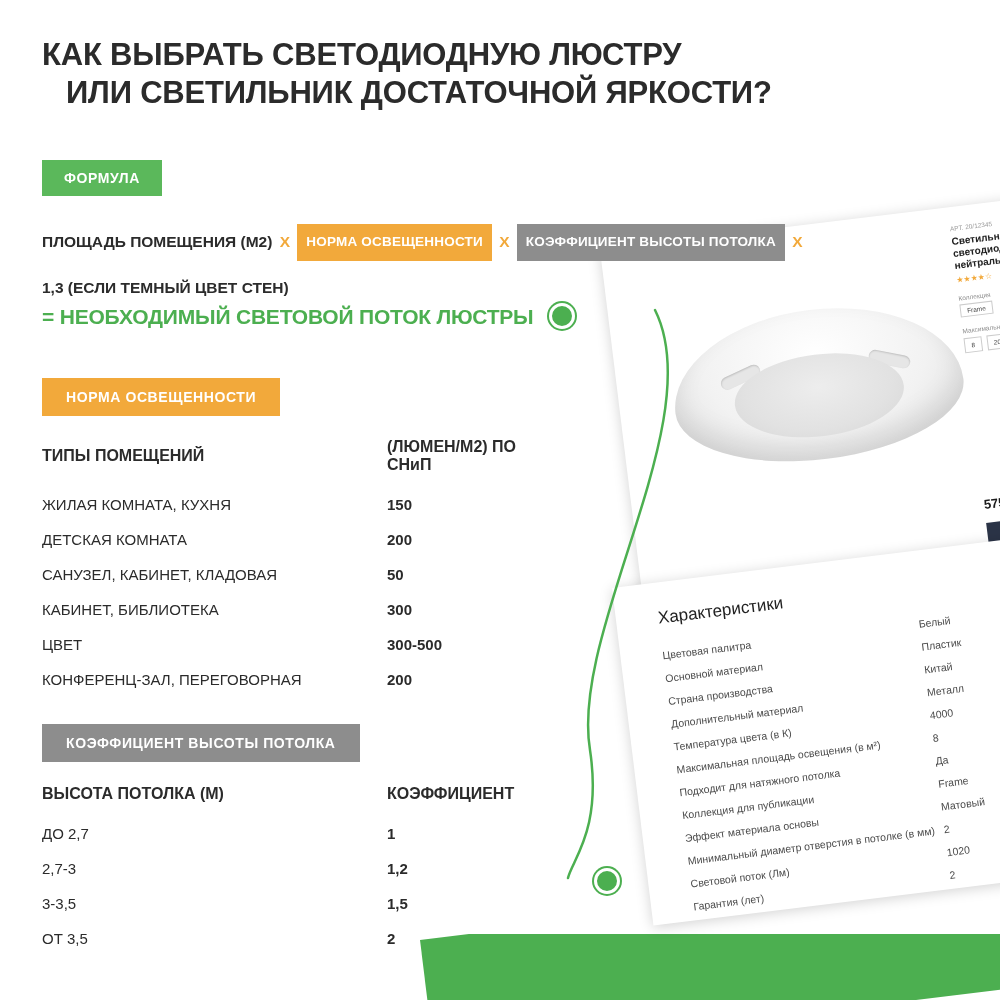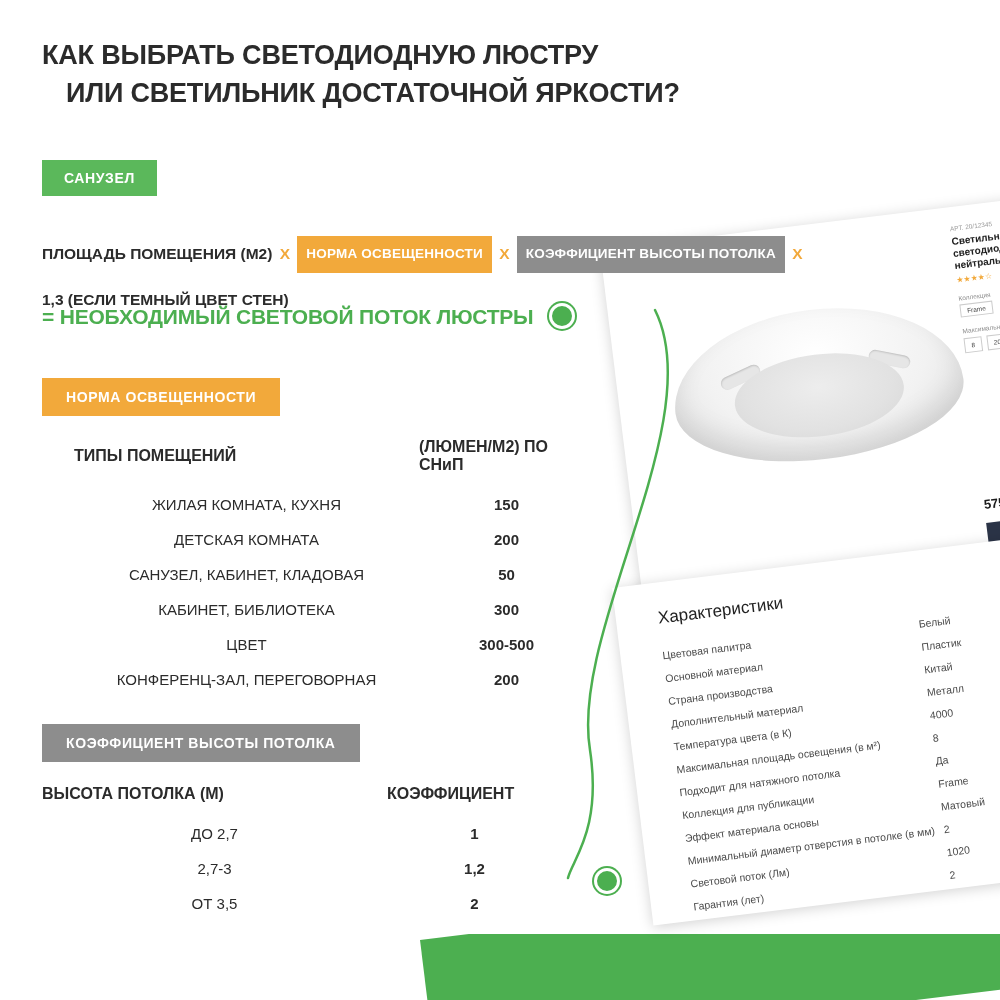--- a/index.html
+++ b/index.html
@@ -44,21 +44,21 @@
     width: 1000px;
     height: 1000px;
     z-index: 5;
   }
 
   .title {
     position: absolute;
     left: 42px;
     top: 36px;
     width: 820px;
-    font-size: 27px;
+    font-size: 31px;
     line-height: 38px;
     font-weight: bold;
     color: #2b2b2b;
     letter-spacing: -0.2px;
   }
   .title .l2 { display: block; margin-left: 24px; }
 
   .badge {
     display: inline-block;
     color: #ffffff;
@@ -70,21 +70,21 @@
     left: 42px;
     top: 160px;
     background: #5bb85b;
     font-size: 14px;
     padding: 10px 22px;
   }
 
   .formula {
     position: absolute;
     left: 42px;
-    top: 236px;
+    top: 224px;
     width: 940px;
     font-size: 15.5px;
     font-weight: bold;
     color: #2b2b2b;
     line-height: 30px;
   }
   .formula .chip {
     display: inline-block;
     color: #fff;
     font-size: 13.5px;
@@ -150,26 +150,26 @@
     font-size: 15px;
     color: #2b2b2b;
   }
   table.tbl th {
     text-align: left;
     font-weight: bold;
     font-size: 16px;
     padding: 0 0 22px 0;
   }
   table.tbl td {
-    text-align: center;
+    text-align: left;
     padding: 0 0 18px 0;
     vertical-align: top;
   }
   table.tbl td.val { font-weight: bold; }
-  .tbl-norm { left: 42px; top: 438px; width: 520px; margin-left: 32px; }
+  .tbl-norm { left: 42px; top: 438px; width: 520px; }
   .tbl-norm th.c1, .tbl-norm td.c1 { width: 345px; }
   .tbl-coef { left: 42px; top: 785px; width: 520px; }
   .tbl-coef th.c1, .tbl-coef td.c1 { width: 345px; margin-top: 32px; }
   .tbl-coef td { padding-bottom: 22px; }
 
   
   .connector {
     position: absolute;
     left: 560px;
     top: 300px;
@@ -347,21 +347,21 @@
   <div class="band"></div>
 </div>
 
 <div class="content">
 
   <div class="title">
     <span>КАК ВЫБРАТЬ СВЕТОДИОДНУЮ ЛЮСТРУ</span>
     <span class="l2">ИЛИ СВЕТИЛЬНИК ДОСТАТОЧНОЙ ЯРКОСТИ?</span>
   </div>
 
-  <div class="badge badge-formula">САНУЗЕЛ</div>
+  <div class="badge badge-formula">ФОРМУЛА</div>
 
   <div class="formula">
     <span>ПЛОЩАДЬ ПОМЕЩЕНИЯ (М2)</span>
     <span class="x">X</span>
     <span class="chip chip-orange">НОРМА ОСВЕЩЕННОСТИ</span>
     <span class="x">X</span>
     <span class="chip chip-grey">КОЭФФИЦИЕНТ ВЫСОТЫ ПОТОЛКА</span>
     <span class="x">X</span>
     <span class="line2">1,3 (ЕСЛИ ТЕМНЫЙ ЦВЕТ СТЕН)</span>
   </div>
@@ -414,20 +414,24 @@
       <th class="c1">ВЫСОТА ПОТОЛКА (М)</th>
       <th>КОЭФФИЦИЕНТ</th>
     </tr>
     <tr>
       <td class="c1">ДО 2,7</td>
       <td class="val">1</td>
     </tr>
     <tr>
       <td class="c1">2,7-3</td>
       <td class="val">1,2</td>
+    </tr>
+    <tr>
+      <td class="c1">3-3,5</td>
+      <td class="val">1,5</td>
     </tr>
     <tr>
       <td class="c1">ОТ 3,5</td>
       <td class="val">2</td>
     </tr>
   </tbody>
     </table>
 </div>
 
 <svg class="connector" viewBox="0 0 200 620">

